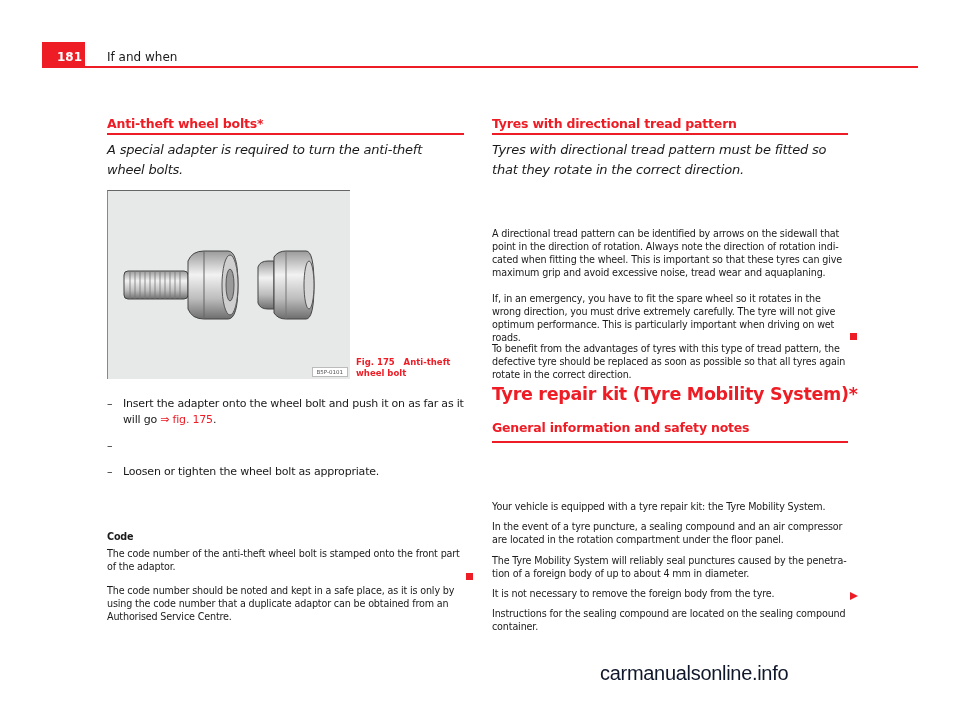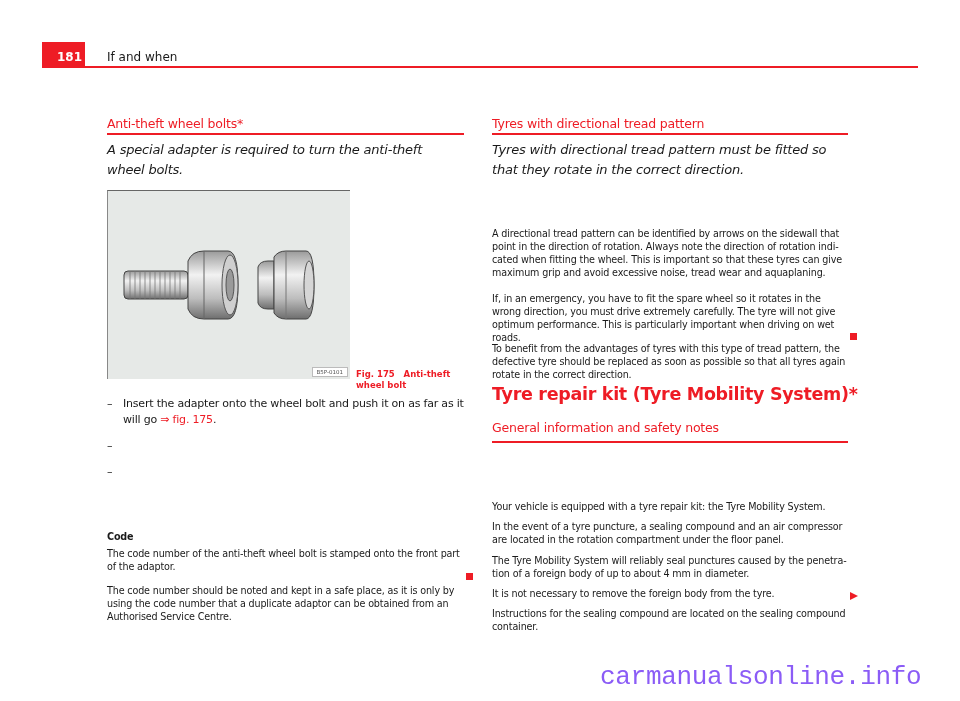--- a/index.html
+++ b/index.html
@@ -7,37 +7,37 @@
          font-family:"DejaVu Sans", sans-serif; color:#1a1a1a; }
   .abs { position:absolute; }
 
   
   .page-num-box { left:42px; top:42px; width:43px; height:26px; background:#ee1c25; }
   .page-num { left:42px; top:50px; width:40px; text-align:right; color:#fff; font-weight:bold; font-size:12px; }
   .header-rule { left:85px; top:66px; width:833px; height:2px; background:#ee1c25; }
   .header-title { left:107px; top:50px; font-weight:normal; font-size:12px; color:#1a1a1a; }
 
   
-  .h2 { color:#ee1c25; font-weight:normal; font-size:12.5px; letter-spacing:-0.2px; }
+  .h2 { color:#ee1c25; font-weight:bold; font-size:12.5px; letter-spacing:-0.2px; }
   .h2-rule { height:1.5px; background:#ee1c25; }
   .lead { font-style:italic; font-size:13px; line-height:20px; letter-spacing:-0.2px; }
   .body { font-size:9.6px; line-height:13px; letter-spacing:-0.15px;margin-top:40px; }
   .bullet { font-size:11px; line-height:16px; letter-spacing:-0.2px; }
   .h1 { color:#ee1c25; font-weight:bold; font-size:17.5px; letter-spacing:-0.3px; }
   .red { color:#ee1c25; }
   .end-square { width:7px; height:7px; background:#ee1c25; }
   .end-arrow { width:0; height:0; border-top:4.5px solid transparent; border-bottom:4.5px solid transparent; border-left:8px solid #ee1c25; }
 
   
   .figure { left:107px; top:190px; width:242px; height:188px; background:#e6e9e7;
             border-top:1px solid #666; border-left:1px solid #888; }
   .fig-code { right:2px; bottom:2px; background:#fff; border:1px solid #bbb; font-size:5.5px; padding:1px 4px; color:#555; }
   .fig-caption { left:356px; top:357px; color:#ee1c25; font-weight:bold; font-size:8.5px; line-height:11px; }
 
-  .watermark { left:600px; top:662px; font-size:26px; color:#8b5cf6; letter-spacing:-0.3px; font-family:Liberation Mono, monospace; }
+  .watermark { left:600px; top:662px; font-size:20px; color:#0f172a; letter-spacing:-0.3px; font-family:Liberation Sans, sans-serif; }
   b { font-weight:normal; }
 </style>
 </head>
 <body>
 
 <div class="abs page-num-box"></div>
 <div class="abs page-num">181</div>
 <div class="abs header-title">If and when</div>
 <div class="abs header-rule"></div>
 
@@ -77,34 +77,35 @@
     <ellipse cx="122" cy="94" rx="4" ry="16" fill="#9a9a9a" stroke="#555"></ellipse>
 
     <path d="M150 76 Q152 70 160 70 L166 70 L166 118 L160 118 Q152 118 150 112 Z" fill="url(#metal)" stroke="#444"></path>
     <path d="M166 66 Q170 60 178 60 L198 60 Q206 60 206 94 Q206 128 198 128 L178 128 Q170 128 166 122 Z" fill="url(#metal)" stroke="#444"></path>
     <line x1="178" y1="60" x2="178" y2="128" stroke="#777"></line>
     <ellipse cx="201" cy="94" rx="5" ry="24" fill="#d6d6d6" stroke="#555"></ellipse>
   </svg>
   <div class="abs fig-code">B5P-0101</div>
 </div>
 <div class="abs fig-caption">
-  <div style="white-space:pre;margin-top:12px;">Fig. 175   Anti-theft</div>
+  <div style="white-space:pre;">Fig. 175   Anti-theft</div>
   <div>wheel bolt</div>
 </div>
 
 <div class="abs bullet" style="left:107px; top:396px; width:360px;">
   <div style="display:flex; margin-bottom:10px;">
     <span style="width:16px; flex:none;">–</span>
     <span><span>Insert the adapter onto the wheel bolt and push it on as far as it will go </span><span class="red">⇒ fig. 175</span><span>.</span></span>
   </div>
   <div style="display:flex; margin-bottom:10px;">
     <span style="width:16px; flex:none;">–</span>
   </div>
   <div style="display:flex;">
     <span style="width:16px; flex:none;">–</span>
+    <span>Loosen or tighten the wheel bolt as appropriate.</span>
   </div>
 </div>
 
 <div class="abs body" style="left:107px; top:490px; font-weight:bold;">Code</div>
 <div class="abs body" style="left:107px; top:507px; width:358px;">The code number of the anti-theft wheel bolt is stamped onto the front part of the adaptor.</div>
 <div class="abs body" style="left:107px; top:544px; width:358px;">The code number should be noted and kept in a safe place, as it is only by using the code number that a duplicate adaptor can be obtained from an Authorised Service Centre.</div>
 <div class="abs end-square" style="left:466px; top:573px;"></div>
 
 <div class="abs h2" style="left:492px; top:116px;">Tyres with directional tread pattern</div>
 <div class="abs h2-rule" style="left:492px; top:133px; width:356px;"></div>

